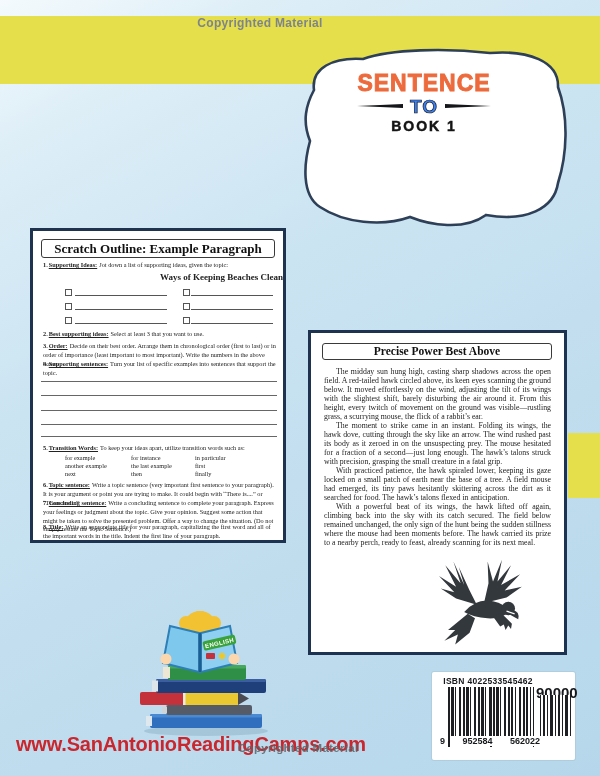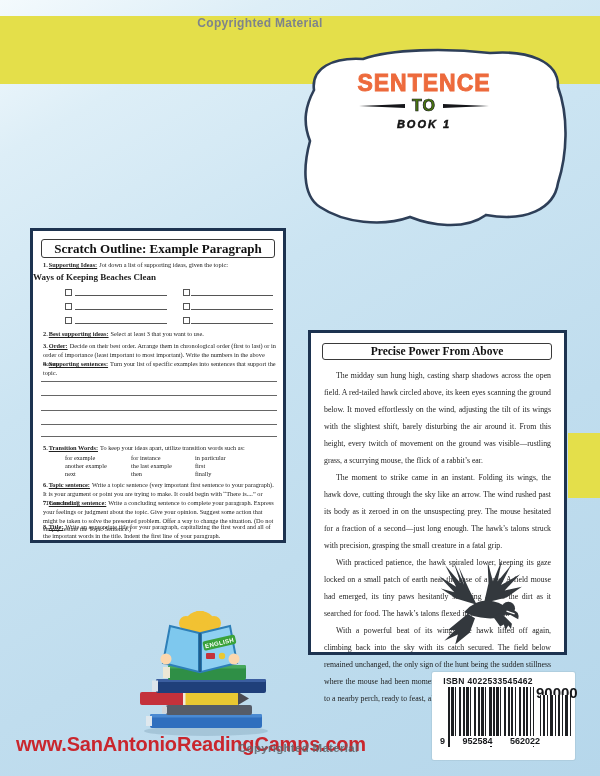--- a/index.html
+++ b/index.html
@@ -14,50 +14,50 @@
   .copyright{font-weight:bold;color:#7e848b;letter-spacing:.3px;}
   #copyright-top{left:150px;top:16px;width:220px;text-align:center;font-size:12px;}
   #copyright-bottom{left:238px;top:742px;font-size:11.5px;color:#5f6468;opacity:.85;z-index:9;}
 
   
   #title-blob{left:278px;top:44px;width:292px;height:196px;z-index:3;}
   #title-text{left:294px;top:72px;width:260px;text-align:center;z-index:4;
       font-weight:900;line-height:1;}
   .t-sentence{font-size:23px;color:var(--orange,#ed6a3c);letter-spacing:1px;-webkit-text-stroke:.9px var(--orange,#ed6a3c);}
   .t-to-row{display:flex;align-items:center;justify-content:center;gap:7px;height:18px;margin-top:2px;}
-  .t-to{font-size:16px;color:#4d7c0f;-webkit-text-stroke:.7px #15161a;letter-spacing:1px;}
+  .t-to{font-size:19px;color:#3b82f6;-webkit-text-stroke:.7px #15161a;letter-spacing:1px;}
   .dash{width:0;height:0;border-top:2.4px solid transparent;border-bottom:2.4px solid transparent;}
   .dash-l{border-right:46px solid #15161a;}
   .dash-r{border-left:46px solid #15161a;}
   .t-paragraph{font-size:29px;color:var(--navy,#34517d);letter-spacing:.5px;margin-top:1px;-webkit-text-stroke:.9px var(--navy,#34517d);}
   .t-writing{font-size:24px;color:#141414;letter-spacing:.5px;margin-top:9px;-webkit-text-stroke:.8px #141414;}
-  .t-book{font-size:11px;color:#141414;letter-spacing:2px;margin-top:4px;font-style:italic;-webkit-text-stroke:.5px #141414;}
+  .t-book{font-size:14px;color:#141414;letter-spacing:2px;margin-top:4px;-webkit-text-stroke:.5px #141414;}
 
   
   .page{background:#fff;border:3px solid var(--panel_border,#1d3350);z-index:2;}
   #page-left{left:30px;top:228px;width:250px;height:309px;}
   #page-right{left:308px;top:330px;width:253px;height:319px;}
   .page-titlebox{position:absolute;border:1.3px solid #3a3a3a;border-radius:3px;text-align:center;
       font-family:"Liberation Serif",serif;font-weight:bold;color:#111;}
   #scratch-titlebox{left:8px;top:8px;width:232px;height:17px;font-size:13px;line-height:17px;}
   #story-titlebox{left:11px;top:10px;width:228px;height:15px;font-size:11.5px;line-height:15px;}
 
   .sec{position:absolute;left:10px;width:234px;font-family:"Liberation Serif",serif;
        font-size:6.3px;line-height:1.4;color:#222;}
   .sec .num{font-weight:bold;margin-right:1px;}
   .sec .lbl{font-weight:bold;text-decoration:underline;margin-right:2px;}
-  .topic{position:absolute;left:0;top:41px;width:100%;text-align:left;
+  .topic{position:absolute;left:0;top:41px;width:100%;text-align:right;
        font-family:"Liberation Serif",serif;font-weight:bold;font-size:9px;color:#222;}
   .cb{position:absolute;width:5px;height:5px;border:1px solid #555;background:#fff;}
   .cline{position:absolute;border-bottom:1px solid #555;height:0;}
   .wline{position:absolute;left:8px;width:236px;border-bottom:1px solid #666;height:0;}
   .word{position:absolute;font-family:"Liberation Serif",serif;font-size:6.3px;color:#222;}
 
   #story-text{position:absolute;left:13px;top:34px;width:227px;text-align:justify;
-      font-family:"Liberation Serif",serif;font-size:7.8px;line-height:17px;color:#1c1c1c;}
+      font-family:"Liberation Serif",serif;font-size:7.8px;line-height:9px;color:#1c1c1c;}
   #story-text p{margin:0;text-indent:12px;}
   #hawk{position:absolute;right:14px;bottom:4px;width:132px;height:90px;}
 
   
   #kid-illustration{left:100px;top:611px;width:200px;height:127px;z-index:5;}
 
   
   #site-url{left:16px;top:733px;font-size:20px;font-weight:bold;color:var(--red,#c9262d);z-index:8;letter-spacing:-.2px;}
 
   
@@ -154,21 +154,21 @@
   </div>
   <div class="sec" style="top:268px">
     <span class="num">7.</span><span class="lbl">Concluding sentence:</span><span>Write a concluding sentence to complete your paragraph.  Express your feelings or judgment about the topic.  Give your opinion.  Suggest some action that might be taken to solve the presented problem.  Offer a way to change the situation.  (Do not simply restate the Topic Sentence.)</span>
   </div>
   <div class="sec" style="top:292px">
     <span class="num">8.</span><span class="lbl">Title:</span><span>Write an appropriate title for your paragraph, capitalizing the first word and all of the important words in the title.  Indent the first line of your paragraph.</span>
   </div>
 </div>
 
 <div class="abs page" id="page-right">
-  <div class="page-titlebox" id="story-titlebox">Precise Power From Above</div>
+  <div class="page-titlebox" id="story-titlebox">Precise Power Best Above</div>
   <div id="story-text">
     <p>The midday sun hung high, casting sharp shadows across the open field. A red-tailed hawk circled above, its keen eyes scanning the ground below. It moved effortlessly on the wind, adjusting the tilt of its wings with the slightest shift, barely disturbing the air around it. From this height, every twitch of movement on the ground was visible—rustling grass, a scurrying mouse, the flick of a rabbit’s ear.</p>
     <p>The moment to strike came in an instant. Folding its wings, the hawk dove, cutting through the sky like an arrow. The wind rushed past its body as it zeroed in on the unsuspecting prey. The mouse hesitated for a fraction of a second—just long enough. The hawk’s talons struck with precision, grasping the small creature in a fatal grip.</p>
     <p>With practiced patience, the hawk spiraled lower, keeping its gaze locked on a small patch of earth near the base of a tree. A field mouse had emerged, its tiny paws hesitantly skittering across the dirt as it searched for food. The hawk’s talons flexed in anticipation.</p>
     <p>With a powerful beat of its wings, the hawk lifted off again, climbing back into the sky with its catch secured. The field below remained unchanged, the only sign of the hunt being the sudden stillness where the mouse had been moments before. The hawk carried its prize to a nearby perch, ready to feast, already scanning for its next meal.</p>
   </div>
   <svg id="hawk" viewBox="0 0 140 100">
     <g fill="#33383d">
       <path d="M62,52 L54,36 L42,10 L48,30 L36,4 L44,28 L27,8 L39,32 L20,20 L37,38 L22,34 L39,45 Z"></path>
       <path d="M70,50 L75,28 L74,4 L80,26 L90,2 L85,26 L100,8 L89,30 L110,18 L93,36 L112,32 L95,44 Z"></path>

